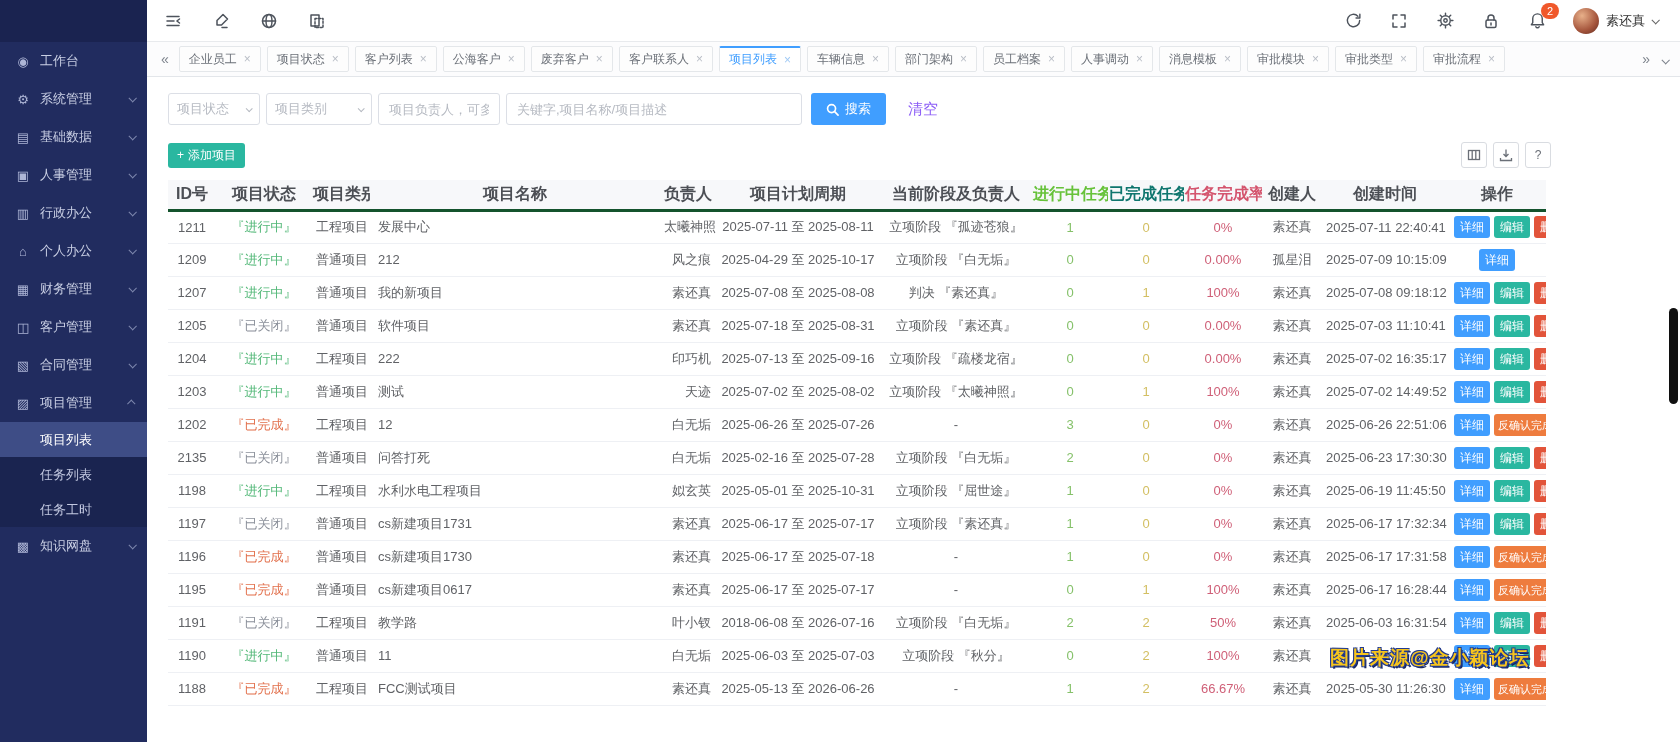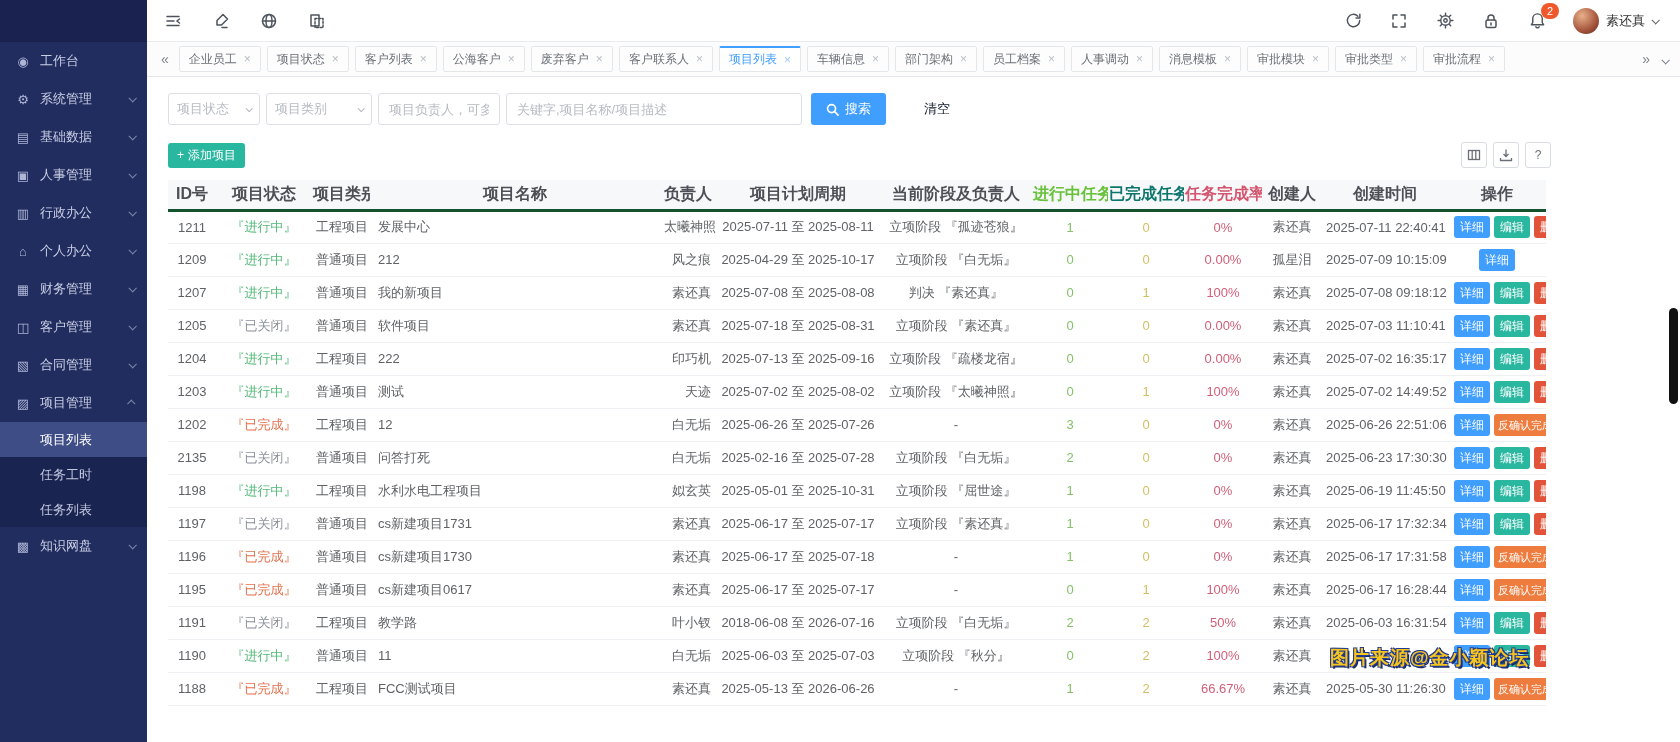--- a/index.html
+++ b/index.html
@@ -44,21 +44,21 @@
 
   
   .content{flex:1;padding:16px 16px 0 21px;position:relative;background:#fff;}
   .filter-row{display:flex;align-items:center;gap:6px;}
   .sel{height:32px;border:1px solid #dcdfe6;border-radius:3px;display:flex;align-items:center;justify-content:space-between;padding:0 8px;color:#b6bac2;font-size:13px;background:#fff;cursor:pointer;}
   .sel .chev{color:#b6bac2;width:5px;height:5px;}
   .txt{height:32px;border:1px solid #dcdfe6;border-radius:3px;padding:0 10px;font-size:13px;color:#606266;outline:none;}
   .txt::placeholder{color:#b6bac2;}
   .search-btn{height:32px;background:#409eff;color:#fff;border:none;border-radius:3px;padding:0 15px;font-size:13px;display:flex;align-items:center;gap:6px;margin-left:3px;cursor:pointer;}
   .search-btn svg{stroke:#fff;fill:none;stroke-width:1.8;stroke-linecap:round;}
-  .clear{color:#0f172a;font-size:13px;margin-left:32px;cursor:pointer;}
+  .clear{color:#8b5cf6;font-size:15px;margin-left:16px;cursor:pointer;}
 
   .add-row{margin-top:17px;display:flex;align-items:center;}
   .add-btn{height:25px;background:#2ab7a0;color:#fff;border:none;border-radius:3px;font-size:12px;padding:0 9px;display:flex;align-items:center;gap:4px;cursor:pointer;}
   .tool-icons{margin-left:auto;margin-right:113px;display:flex;gap:6px;}
   .tool-btn{width:26px;height:26px;border:1px solid #d9dce1;border-radius:3px;display:flex;align-items:center;justify-content:center;color:#6a6f77;font-size:12px;background:#fff;cursor:pointer;}
   .tool-btn svg{stroke:#6a6f77;fill:none;stroke-width:1.3;}
 
   
   table{margin-top:12px;border-collapse:collapse;table-layout:fixed;width:1378px;font-size:13px;color:#606266;}
   thead th{height:30px;background:#f7f8fa;font-weight:bold;color:#4c4f55;border-bottom:3px solid #14532d;font-size:16px;white-space:nowrap;overflow:hidden;}
@@ -128,22 +128,22 @@
           <span class="mi-label">合同管理</span>
           <i class="chev"></i>
         </div>
         <div class="menu-item">
           <span class="mi-icon">▨</span>
           <span class="mi-label">项目管理</span>
           <i class="chev up"></i>
         </div>
         <div class="submenu">
           <div class="submenu-item active">项目列表</div>
+          <div class="submenu-item">任务列表</div>
           <div class="submenu-item">任务工时</div>
-          <div class="submenu-item">任务列表</div>
         </div>
         <div class="menu-item">
           <span class="mi-icon">▩</span>
           <span class="mi-label">知识网盘</span>
           <i class="chev"></i>
         </div>
       </div>
   </div>
 
   <div class="main">

